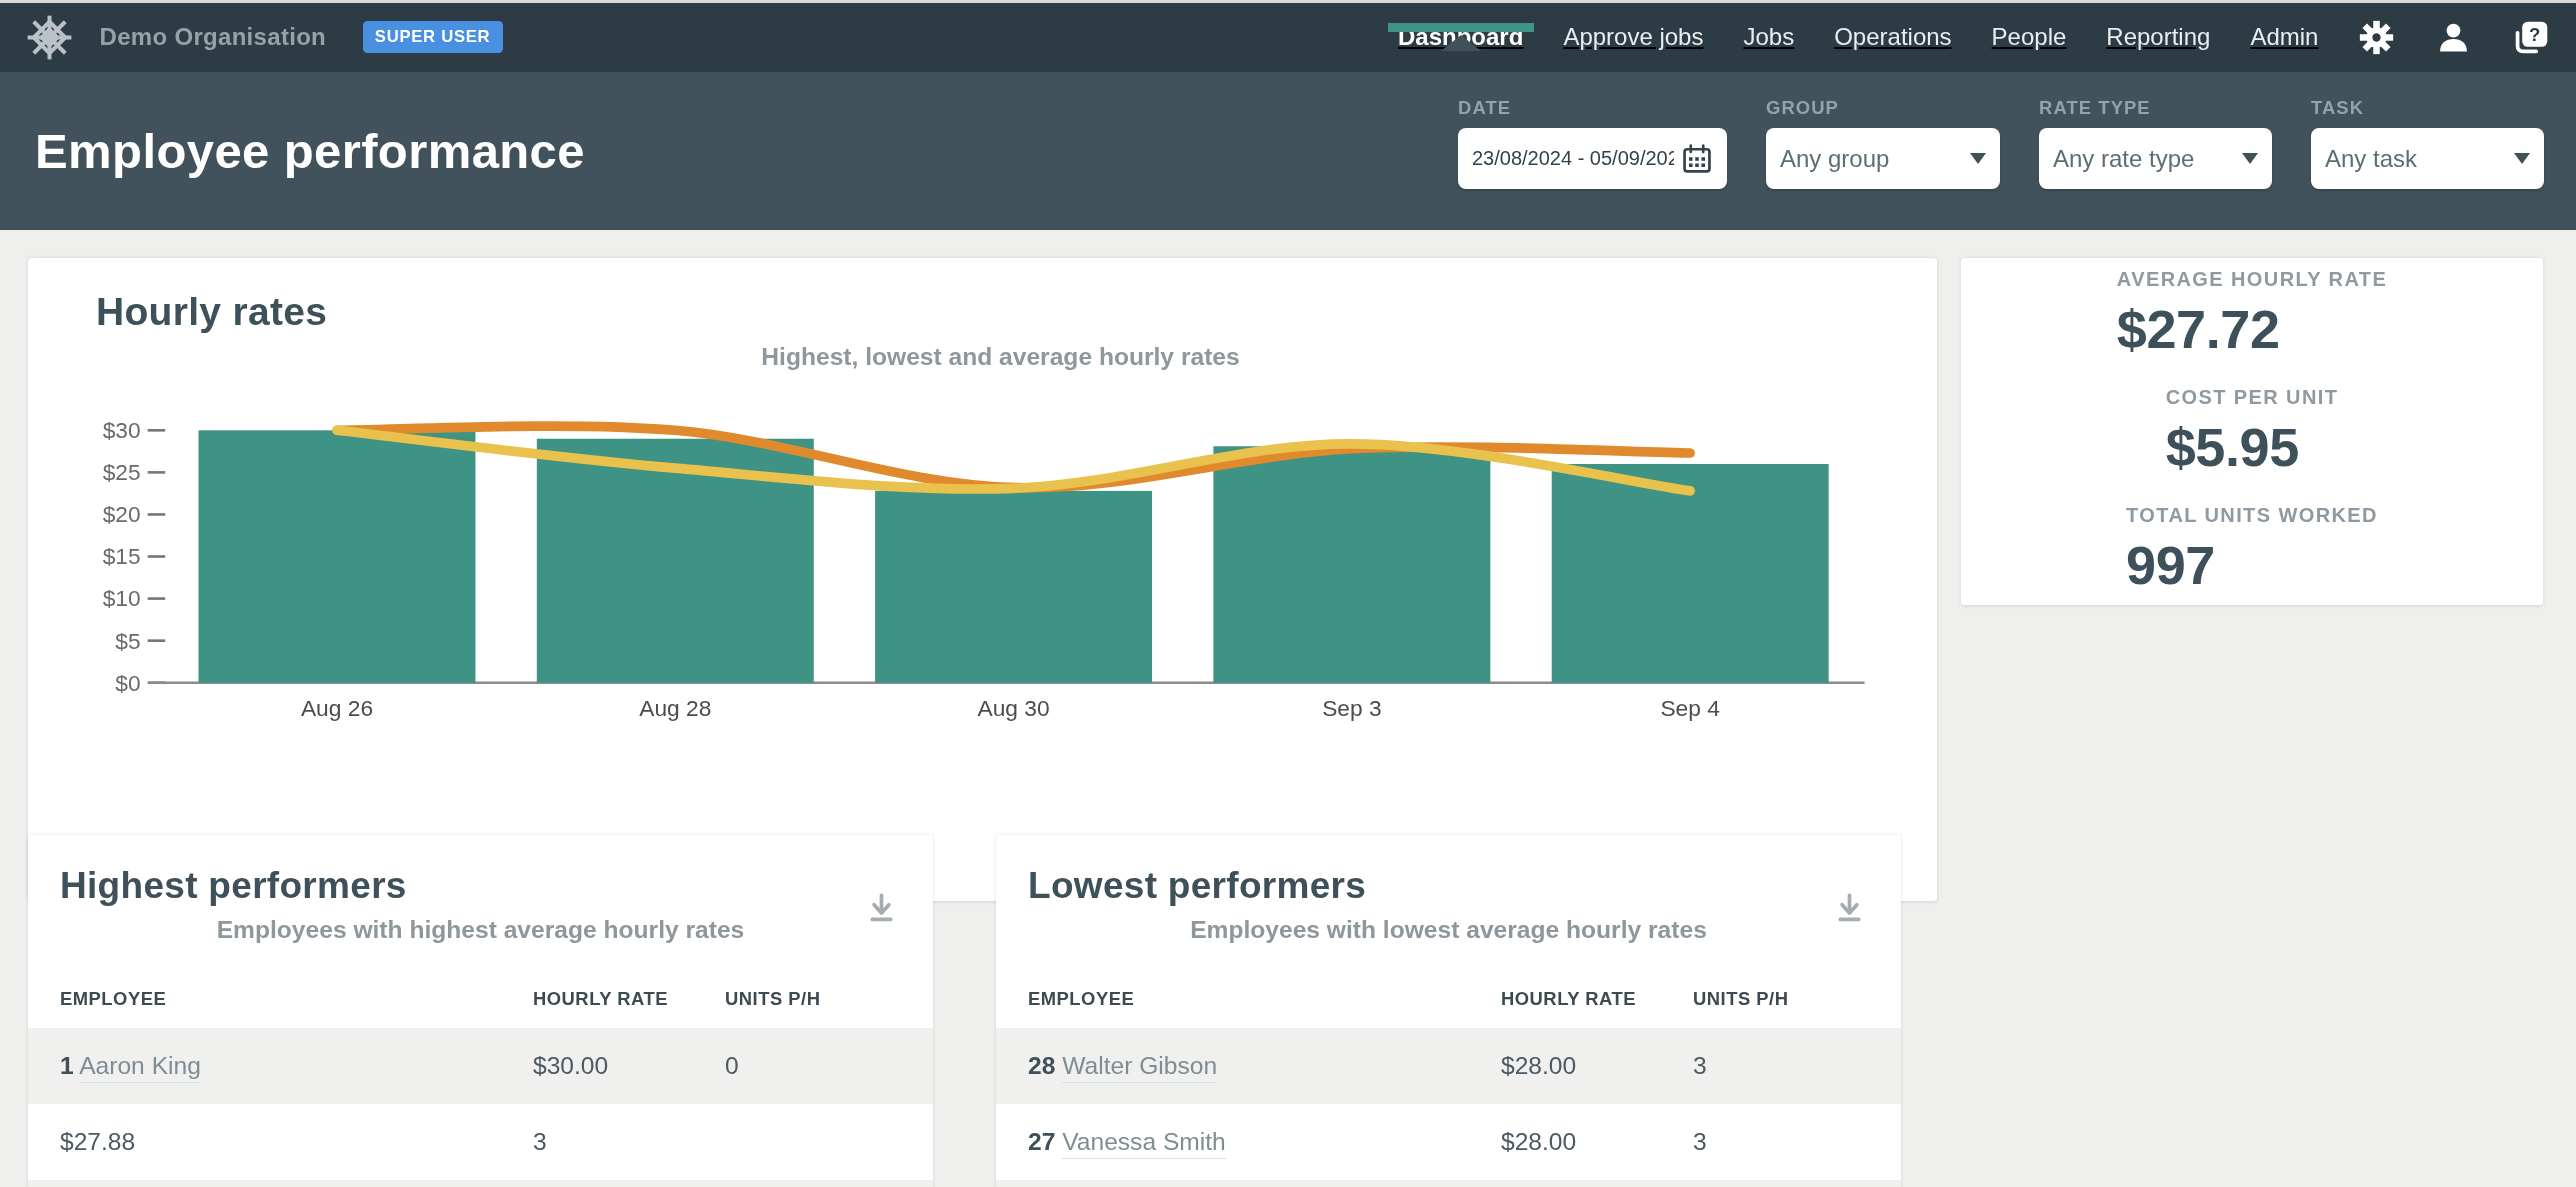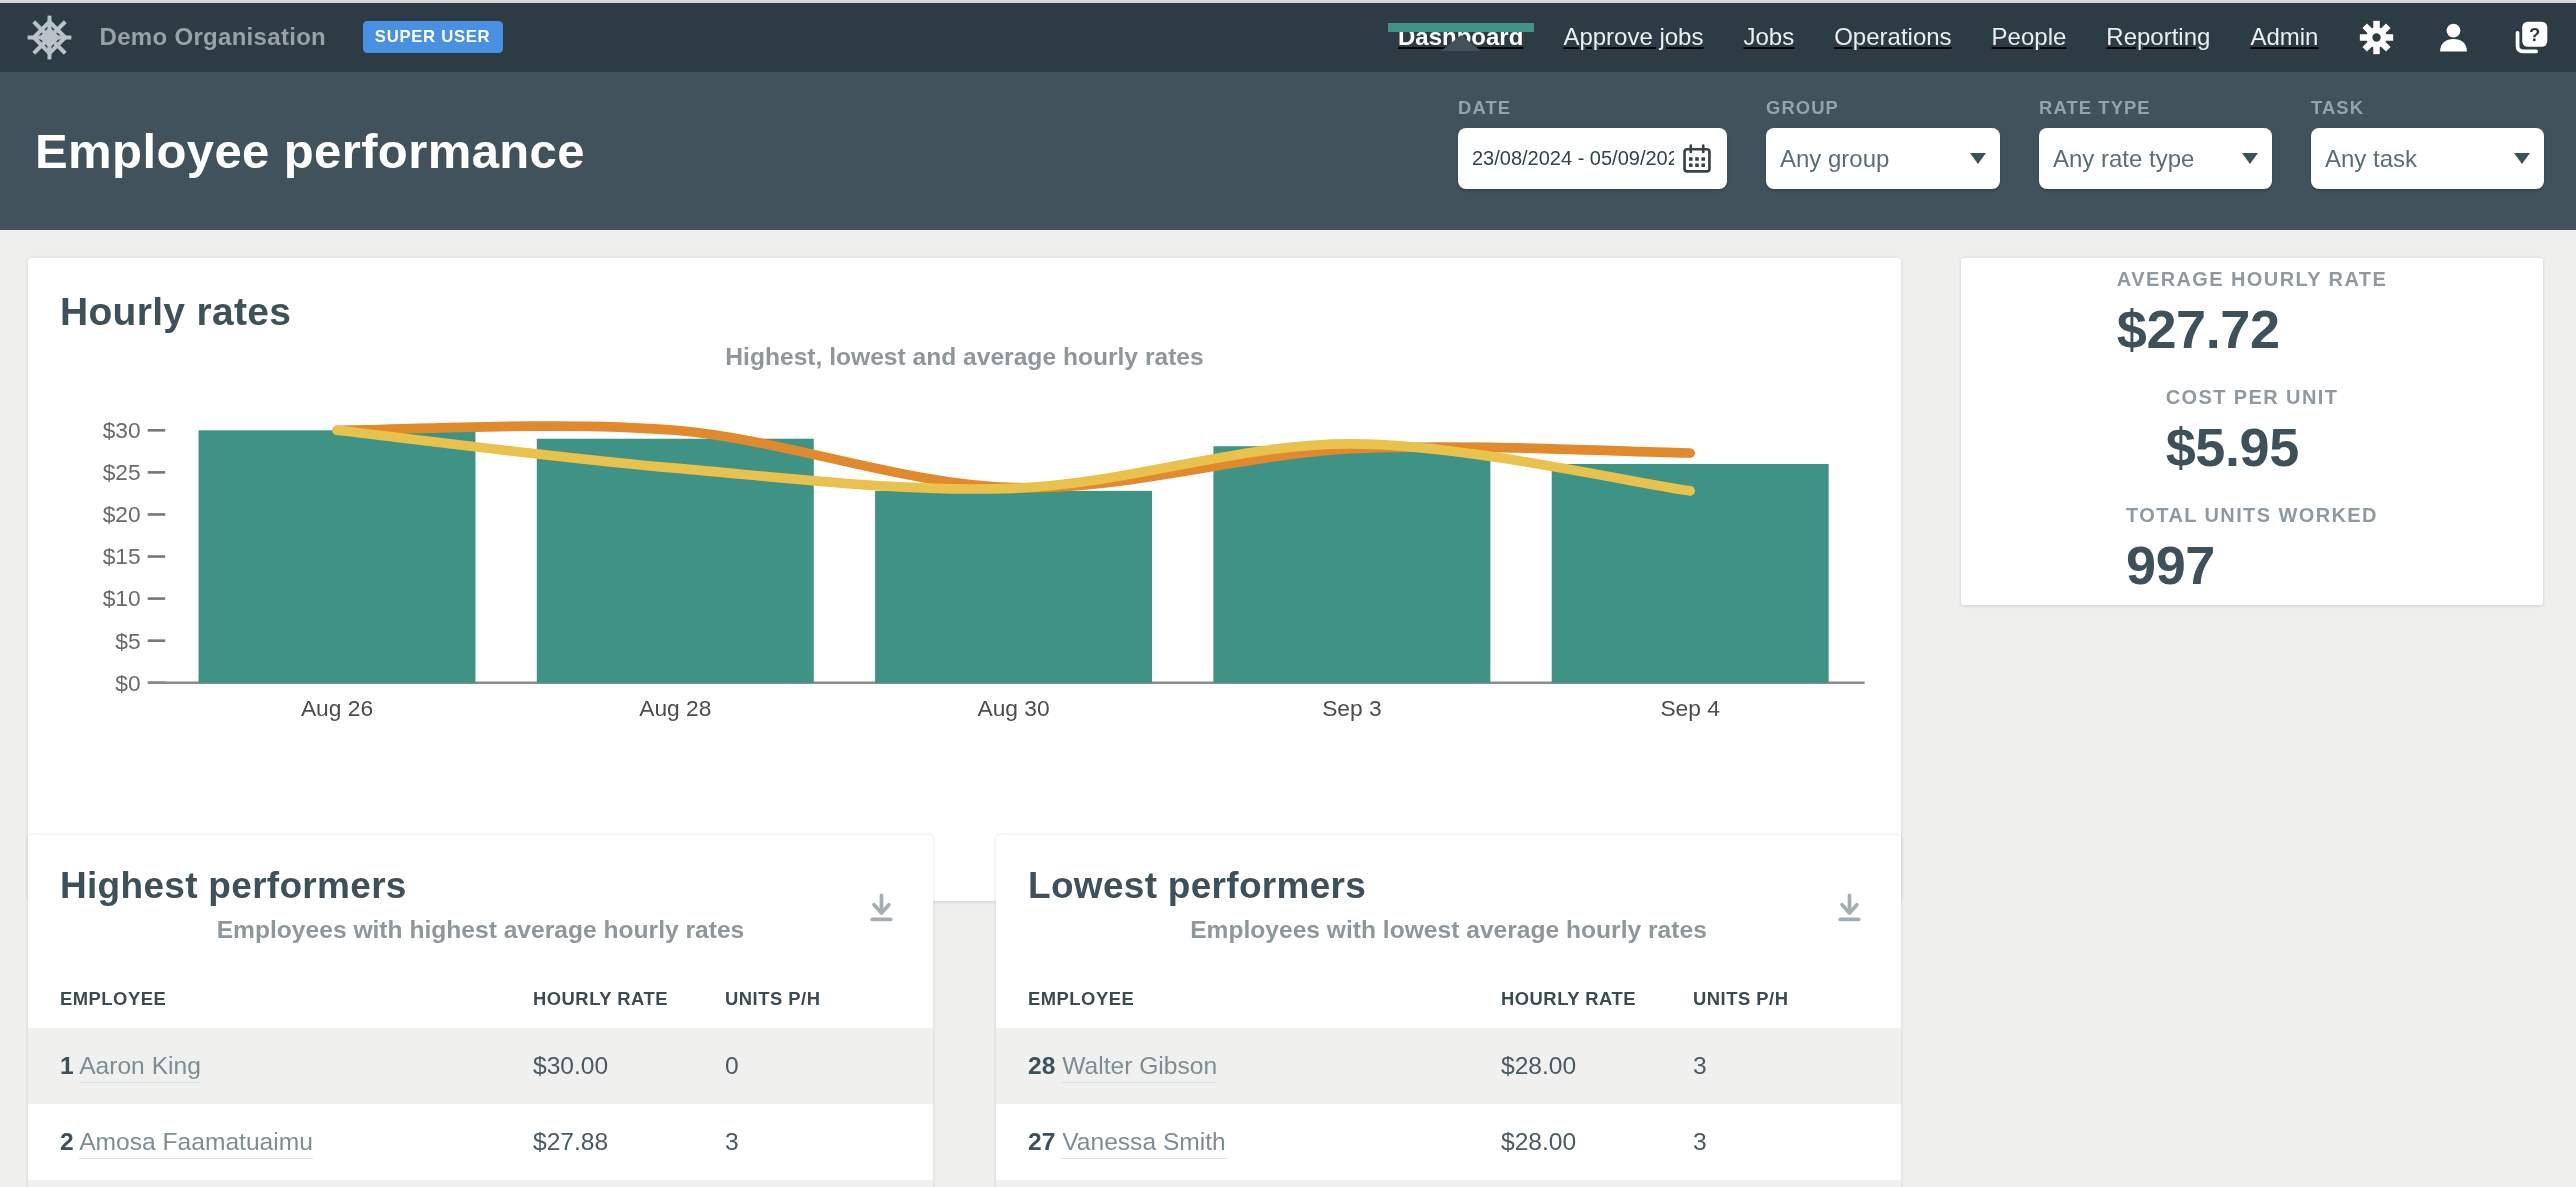--- a/index.html
+++ b/index.html
@@ -36,21 +36,21 @@
               display:flex;align-items:center;justify-content:space-between;padding:0 14px;
               box-shadow:0 1.8px 2.6px rgba(0,0,0,.18);cursor:pointer;}
   .w-date{width:269px;} .w-group{width:234px;} .w-rate{width:233px;} .w-task{width:233px;text-align:right;}
   .date-value{font-size:20px;color:#32434D;white-space:nowrap;overflow:hidden;flex:1;margin-right:7px;}
   .select-value{font-size:24px;color:#5D6D76;white-space:nowrap;overflow:hidden;}
   .chevron{width:0;height:0;border-left:8.8px solid transparent;border-right:8.8px solid transparent;
            border-top:11.4px solid #3E505A;flex:none;margin-left:8.8px;}
 
   
   .card{position:absolute;background:#fff;border-radius:3.5px;box-shadow:0 0.9px 3.5px rgba(0,0,0,.13);}
-  #hourly-card{left:28px;top:258px;width:1873px;height:643px;}
+  #hourly-card{left:28px;top:258px;width:1873px;height:643px;padding-left:36px;}
   .card-pad{padding:32px 32px 0 32px;}
   .card-title{font-size:39px;font-weight:800;color:#3E505A;letter-spacing:0.3px;}
   .card-sub{font-size:24.6px;font-weight:700;color:#8E979C;margin-top:9px;text-align:center;}
   .chart-wrap{position:absolute;left:0;top:132px;width:1873px;height:383px;}
 
   #stats-card{left:1961px;top:258px;width:582px;height:347px;display:flex;flex-direction:column;
               align-items:center;justify-content:center;gap:26px;}
   .stat{display:flex;flex-direction:column;align-items:flex-start;}
   .stat-label{font-size:20px;font-weight:700;color:#8E99A1;letter-spacing:1.4px;}
   .stat-value{font-size:54px;font-weight:800;color:#3E505A;margin-top:7px;letter-spacing:-0.4px;}
@@ -247,22 +247,20 @@
       <div class="th">HOURLY RATE</div>
       <div class="th">UNITS P/H</div>
     </div>
     <div class="row odd">
       <div><span class="rank">1</span>
         <a class="emp-link">Aaron King</a></div>
       <div class="cell-val">$30.00</div>
       <div class="cell-val">0</div>
     </div>
     <div class="row">
-      <div><span class="rank">2</span>
-        <a class="emp-link">Amosa Faamatuaimu</a></div>
       <div class="cell-val">$27.88</div>
       <div class="cell-val">3</div>
     </div>
     <div class="row-sliver"></div>
   </div>
 
   <div class="card perf-card" id="lowest-card">
     <div class="perf-head">
       <div class="card-title" style="font-size:37px;">Lowest performers</div>
       <div class="card-sub">Employees with lowest average hourly rates</div>

